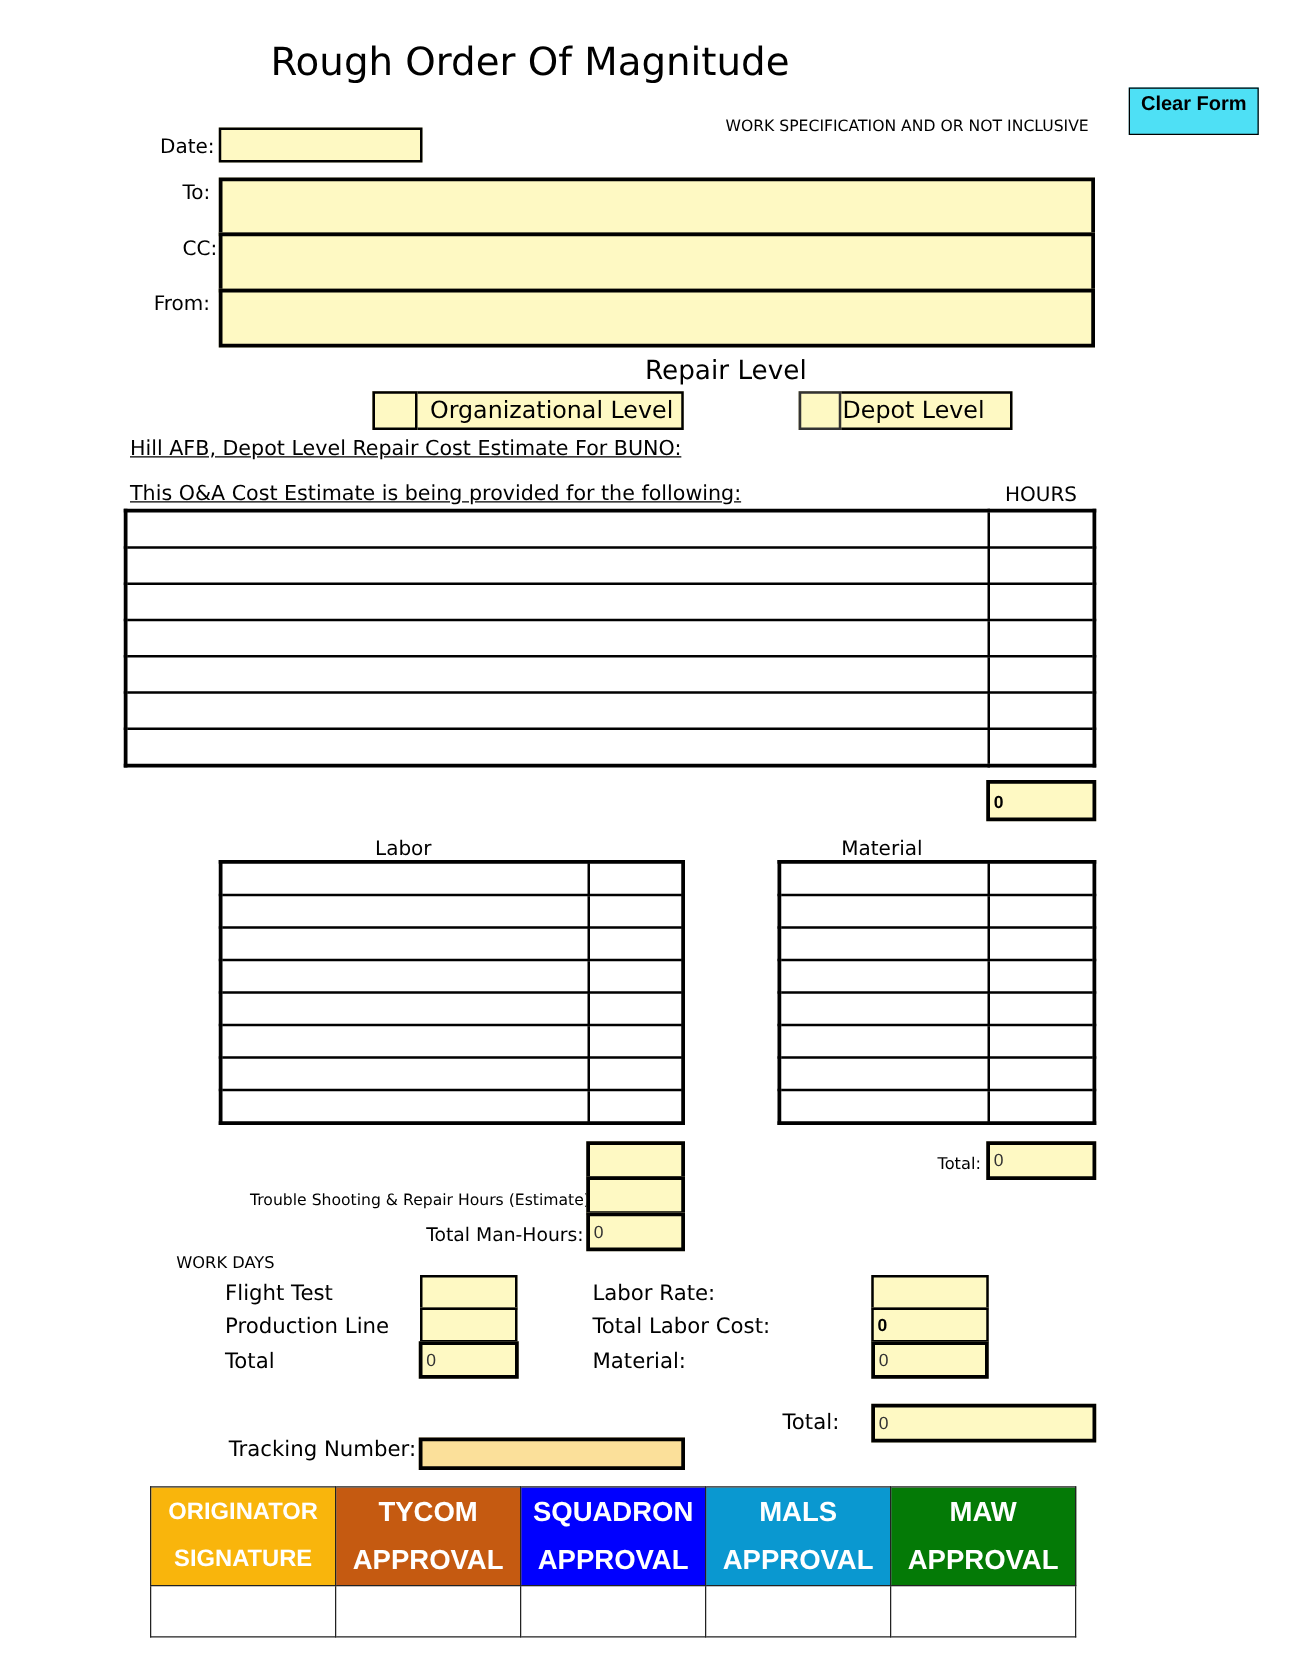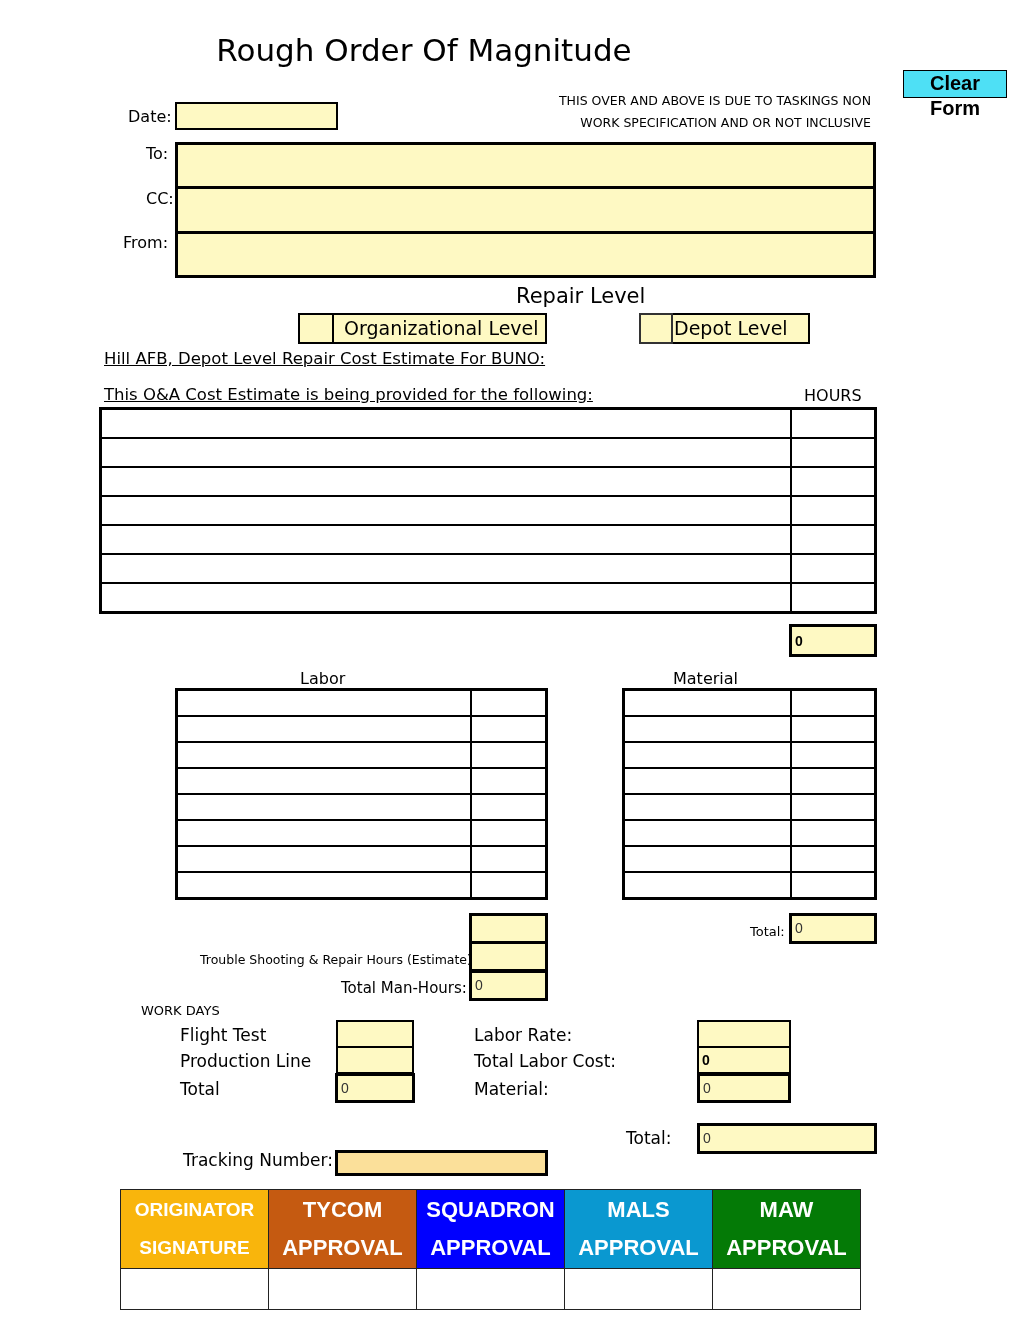--- a/index.html
+++ b/index.html
@@ -6,37 +6,36 @@
   body { width:1036px; height:1341px; position:relative; overflow:hidden;
          font-family:"Liberation Sans", sans-serif; color:#000; }
   .abs { position:absolute; }
   .lbl { font-family:"DejaVu Sans", sans-serif; font-size:16px; color:#000; white-space:nowrap; }
   .box { position:absolute; border:2px solid #000; background:#fef9c3; box-sizing:border-box; }
   .thick { border-width:3px; }
   .val { font-family:"Liberation Sans", sans-serif; font-size:14px; padding-left:3px; line-height:24px; color:#333; }
   .valb { font-weight:bold; color:#000; }
   #title { left:0; width:848px; top:32px; text-align:center; font-family:"DejaVu Sans", sans-serif; font-size:31px; }
   #note { right:165px; top:90px; text-align:right; font-family:"DejaVu Sans", sans-serif; font-size:12.5px; line-height:22px; }
-  #clear { left:903px; top:70px; width:104px; height:28px; background:#4ee0f5; border:1.5px solid #000; box-sizing:border-box;
-           font-family:"Liberation Sans", sans-serif; font-weight:bold; font-size:20px; text-align:center; line-height:25px; cursor:pointer; }
+  #clear { left:903px; top:70px; width:104px; height:38px; background:#4ee0f5; border:1.5px solid #000; box-sizing:border-box;
+           font-family:"Liberation Sans", sans-serif; font-weight:bold; font-size:16px; text-align:center; line-height:25px; cursor:pointer; }
   table.grid { position:absolute; border-collapse:collapse; }
   table.grid td { border:2px solid #000; padding:0; }
   .appr { position:absolute; left:120px; top:1189px; border-collapse:collapse; }
   .appr td { border:1.5px solid #222; width:147px; padding:0; }
   .appr .head td { height:78px; color:#fff; font-weight:bold; font-size:22px; text-align:center; line-height:38px;margin-left:24px; }
   .appr .sig td { height:40px; background:#fff; }
   u { text-decoration:underline; }
 </style>
 </head>
 <body>
 
 <div id="title" class="abs">Rough Order Of Magnitude</div>
 
 <div id="note" class="abs">
-  <div>THIS OVER AND ABOVE IS DUE TO TASKINGS NON</div>
   <div>WORK SPECIFICATION AND OR NOT INCLUSIVE</div>
 </div>
 
 <div id="clear" class="abs">Clear Form</div>
 
 <div class="abs lbl" style="left:128px; top:107px;">Date:</div>
 <div class="box" style="left:175px; top:102px; width:163px; height:28px;"><span class="val"></span></div>
 
 <div class="abs lbl" style="left:146px; top:144px;">To:</div>
 <div class="abs lbl" style="left:146px; top:189px;">CC:</div>

